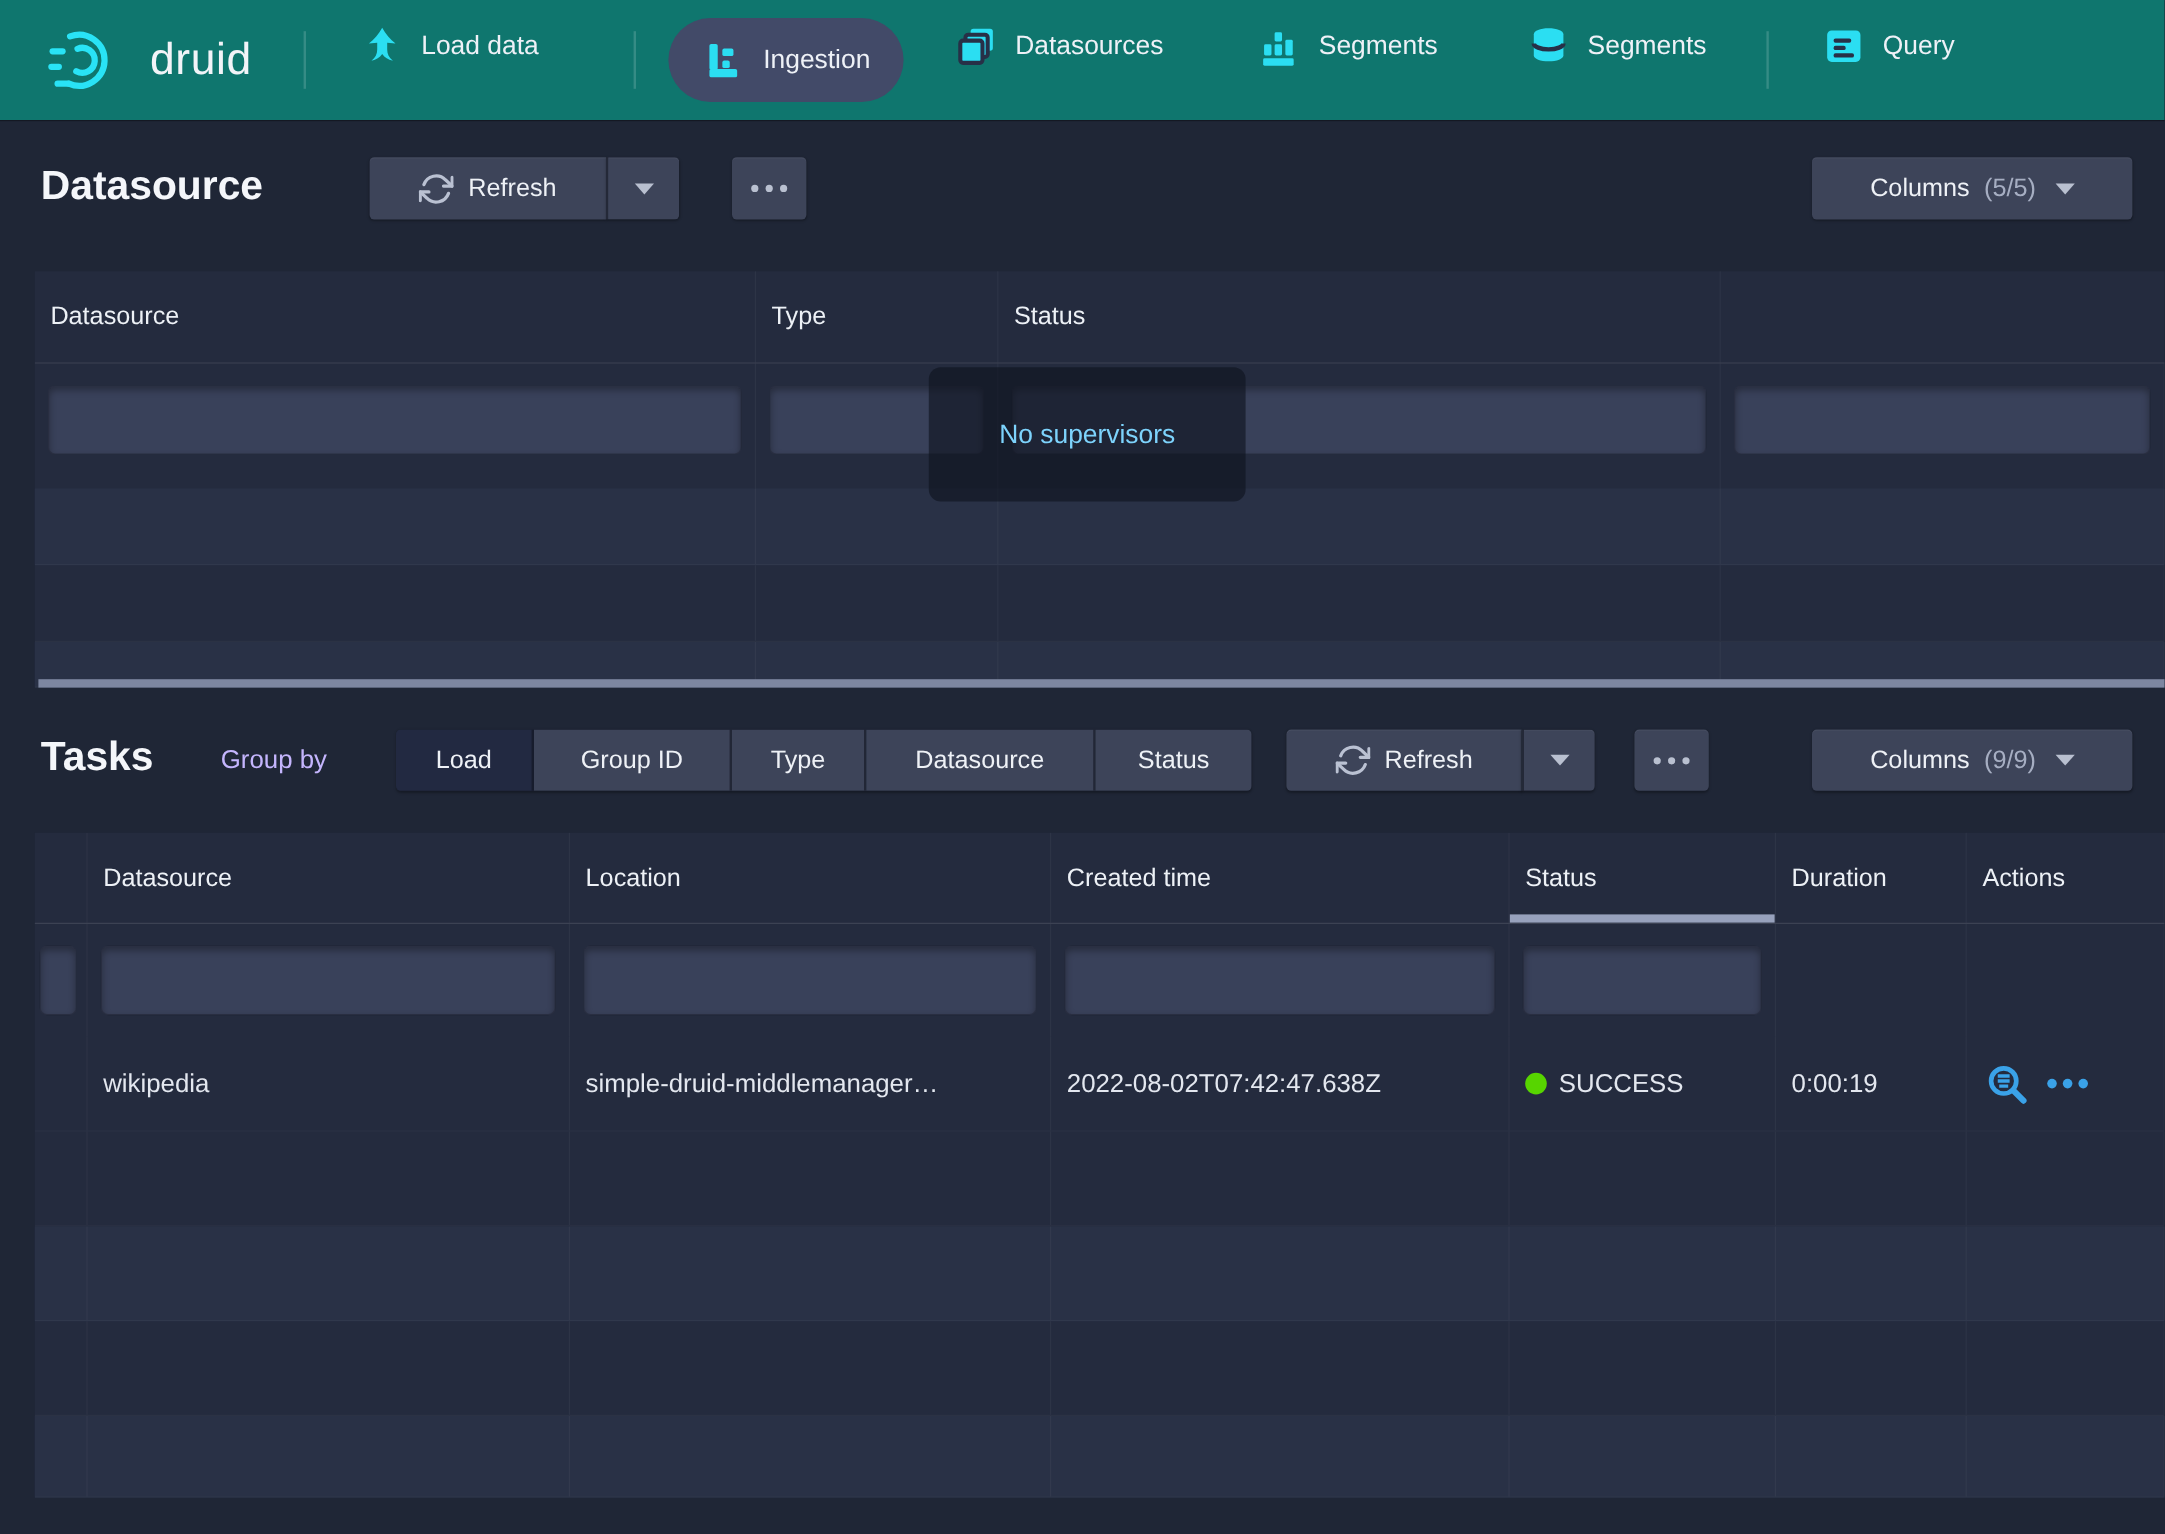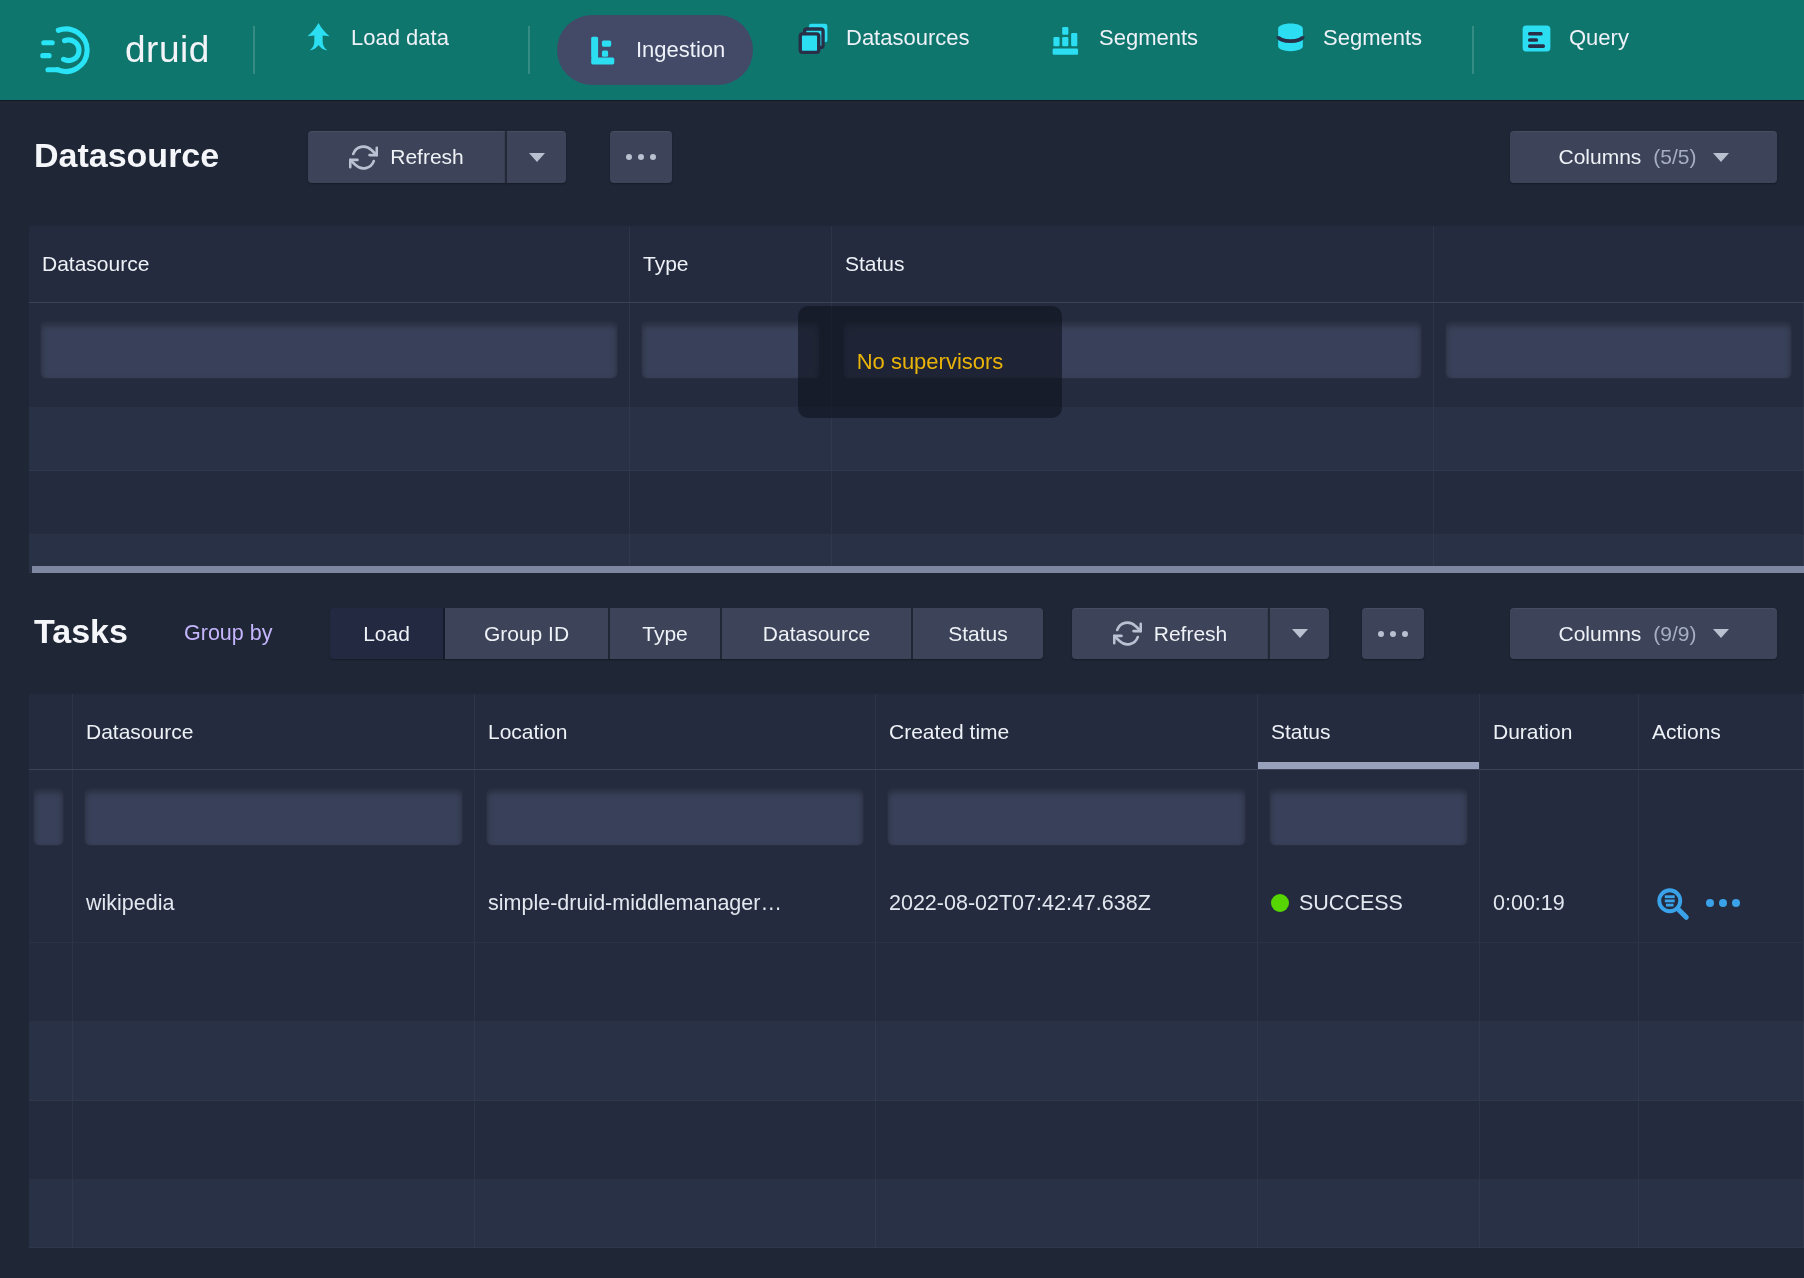--- a/index.html
+++ b/index.html
@@ -59,21 +59,21 @@
   .t-header { border-bottom:1px solid rgba(255,255,255,.11); }
   .th.sorted::after { content:""; position:absolute; left:0; right:0; bottom:0; height:7px; background:#97a1bc; }
   .t-row { border-bottom:1px solid rgba(255,255,255,.035); }
   .t-row.stripe { background:#293146; }
   .td { display:flex; align-items:center; padding-left:13px; font-size:21.5px; color:#e3e7ef;
     white-space:nowrap; overflow:hidden; }
   .filter-input { height:58px; margin:18px 11px 0 11px; background:#39415a; border-radius:6px;
     border:1px solid rgba(0,0,0,.28); box-shadow:inset 0 3px 6px rgba(0,0,0,.32); cursor:text; }
   .filter-input.small { margin:18px 8px 0 4px; }
   .no-data-overlay { position:absolute; display:flex; align-items:center; justify-content:center;
-    background:rgba(15,19,30,.62); border-radius:10px; color:#eab308; font-size:22px; z-index:6;margin-left:24px; }
+    background:rgba(15,19,30,.62); border-radius:10px; color:#7dd3fc; font-size:22px; z-index:6; }
   .h-scrollbar { position:absolute; height:7px; background:#7d87a1; z-index:7; }
 
   .status-dot { width:18px; height:18px; border-radius:50%; background:#57d500; margin-right:10px; flex:none; }
   .action-icons { display:flex; align-items:center; gap:16px; padding-left:2px; }
   .blue-dots { display:flex; gap:5px; cursor:pointer; }
   .blue-dots i { width:8px; height:8px; border-radius:50%; background:#3aa2e8; }
 </style>
 </head>
 <body>
 

